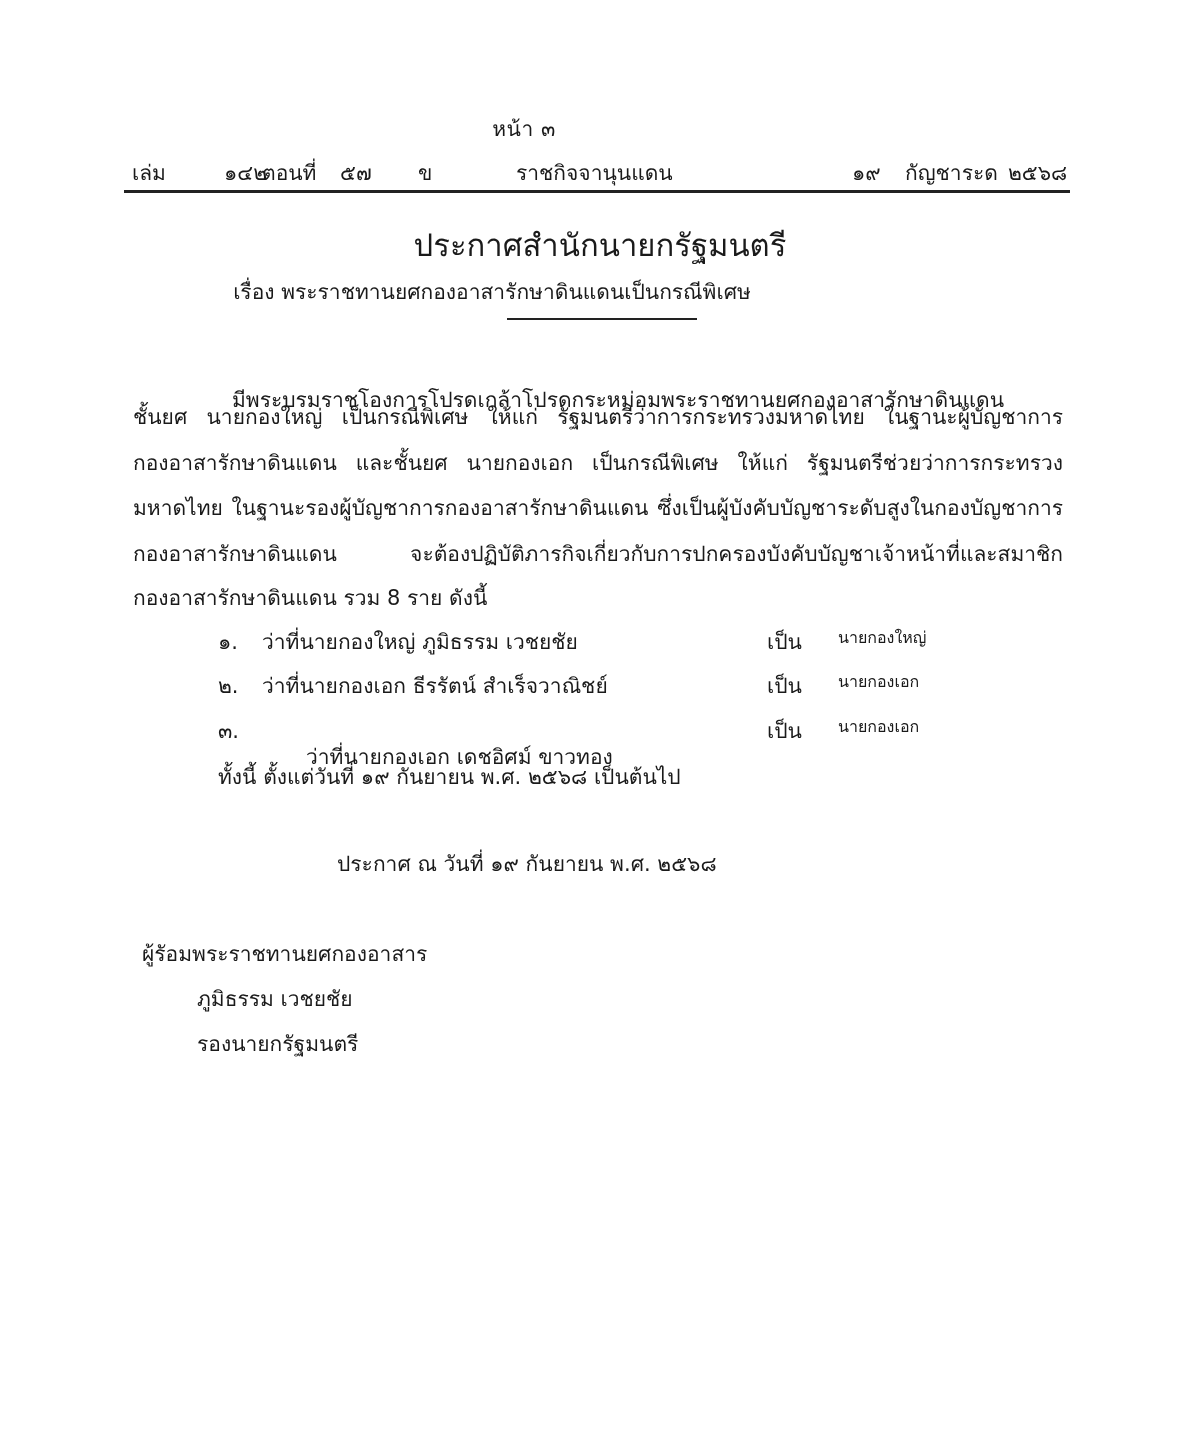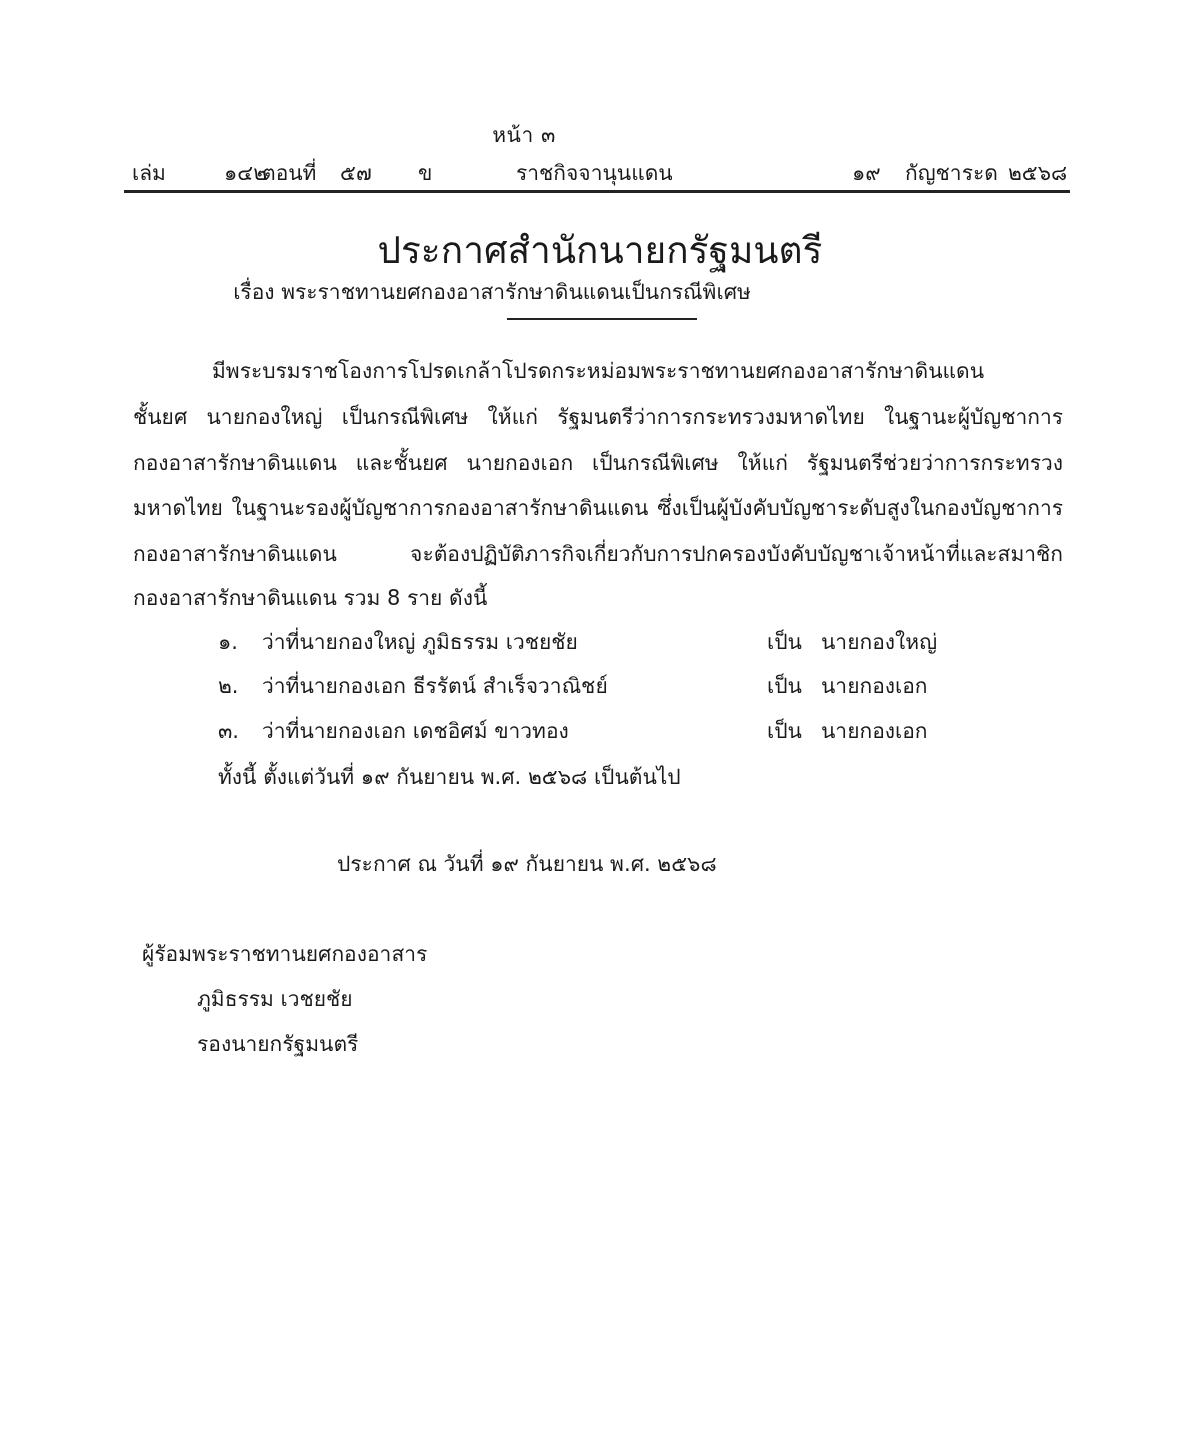--- a/index.html
+++ b/index.html
@@ -12,69 +12,69 @@
       height: 1445px;
       position: relative;
       overflow: hidden;
       color: #1a1a1a;
       font-family: "DejaVu Sans", "Liberation Sans", sans-serif;
     }
     .abs { position: absolute; white-space: nowrap; }
 
     
     .page-no {
-      left: 0; width: 1048px; top: 118px;
+      left: 0; width: 1048px; top: 112px;
       text-align: center;
       font-size: 21px;
       letter-spacing: 0.5px;
     }
     .hdr {
       top: 156px;
       font-size: 21px;
     }
     .hdr-rule {
       position: absolute;
       left: 124px; top: 190px;
       width: 946px; height: 3px;
       background: #222;
     }
 
     
     .title {
       left: 0; width: 1200px; top: 220px;
       text-align: center;
-      font-size: 37px;
+      font-size: 31px;
     }
     .subject {
       left: 0; width: 984px; top: 275px;
       text-align: center;
       font-size: 21px;
     }
     .title-rule {
       position: absolute;
       left: 507px; top: 318px;
       width: 190px; height: 2px;
       background: #222;
     }
 
     
     .para-line {
       left: 133px; width: 930px;
       font-size: 21px;
       text-align: justify;
       text-align-last: justify;
     }
-    .para-line.first { left: 212px; width: 843px; }
+    .para-line.first { left: 232px; width: 843px; margin-top: 29px; }
     .para-line.last { text-align-last: left; }
 
     
     .list-num { left: 218px; font-size: 21px; }
     .list-text { left: 262px; font-size: 21px; }
     .list-as { left: 767px; font-size: 21px; }
-    .list-rank { left: 821px; font-size: 21px; }
+    .list-rank { left: 838px; font-size: 16px; }
 
     .effective { left: 218px; top: 760px; font-size: 21px; }
     .announced { left: 337px; top: 847px; font-size: 21px; }
 
     .sig1 { left: 142px; top: 937px; font-size: 21px; }
     .sig2 { left: 197px; top: 982px; font-size: 21px; }
     .sig3 { left: 197px; top: 1027px; font-size: 21px; }
   </style>
 </head>
 <body>
@@ -108,21 +108,21 @@
   <div class="abs list-text" style="top:625px;">ว่าที่นายกองใหญ่ ภูมิธรรม  เวชยชัย</div>
   <div class="abs list-as" style="top:625px;">เป็น</div>
   <div class="abs list-rank" style="top:625px;">นายกองใหญ่</div>
 
   <div class="abs list-num" style="top:669px;">๒.</div>
   <div class="abs list-text" style="top:669px;">ว่าที่นายกองเอก ธีรรัตน์  สำเร็จวาณิชย์</div>
   <div class="abs list-as" style="top:669px;">เป็น</div>
   <div class="abs list-rank" style="top:669px;">นายกองเอก</div>
 
   <div class="abs list-num" style="top:714px;">๓.</div>
-  <div class="abs list-text" style="top:714px;">ว่าที่นายกองเอก เดชอิศม์  ขาวทอง</div>
+  <div class="abs list-text" style="top:740px;margin-left:44px;">ว่าที่นายกองเอก เดชอิศม์  ขาวทอง</div>
   <div class="abs list-as" style="top:714px;">เป็น</div>
   <div class="abs list-rank" style="top:714px;">นายกองเอก</div>
 </div>
 
 <div class="abs effective">ทั้งนี้  ตั้งแต่วันที่  ๑๙  กันยายน  พ.ศ.  ๒๕๖๘  เป็นต้นไป</div>
 <div class="abs announced">ประกาศ  ณ  วันที่  ๑๙  กันยายน  พ.ศ.  ๒๕๖๘</div>
 
 <div class="abs sig1">ผู้รัอมพระราชทานยศกองอาสาร</div>
 <div class="abs sig2">ภูมิธรรม  เวชยชัย</div>
 <div class="abs sig3">รองนายกรัฐมนตรี</div>

